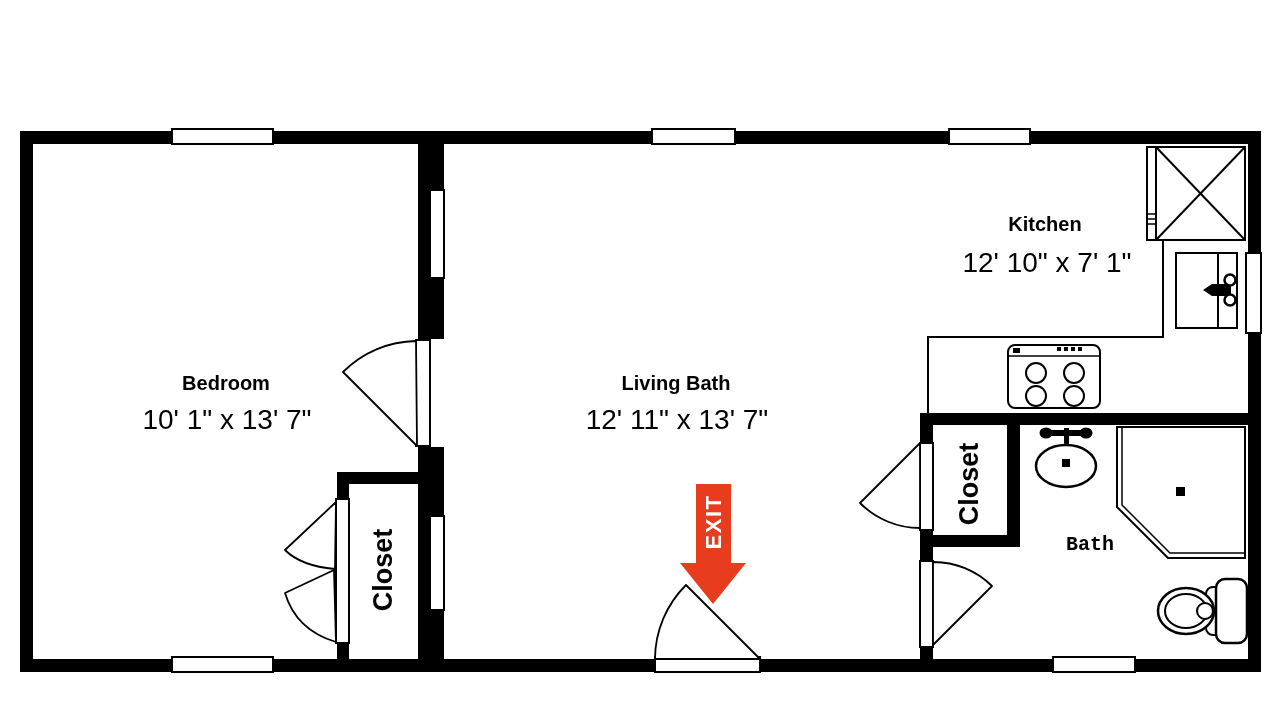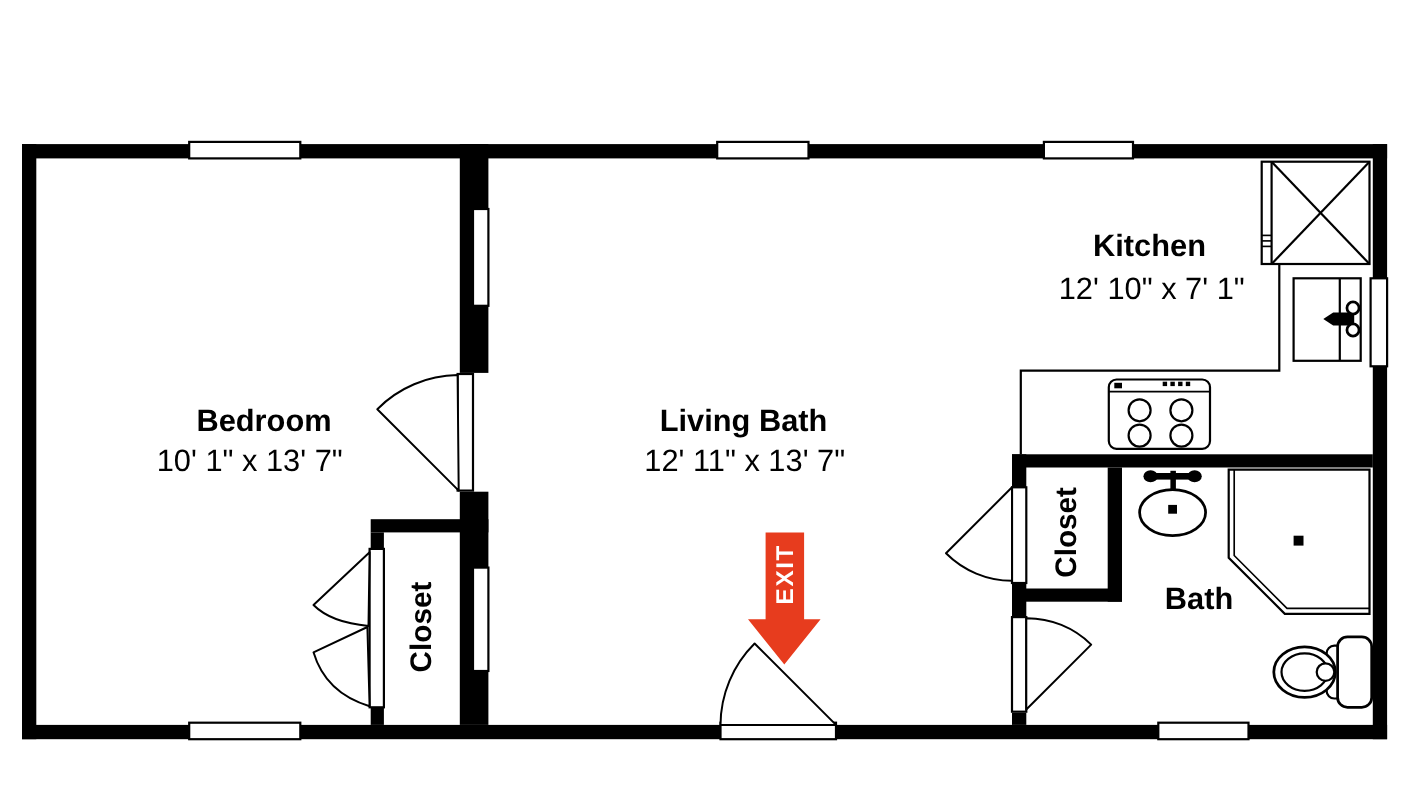--- a/index.html
+++ b/index.html
@@ -1,21 +1,21 @@
 <!DOCTYPE html>
 <html><head>
 <meta charset="utf-8">
 <style>
   html,body{margin:0;padding:0;background:#fff;}
   .canvas{position:relative;width:1280px;height:720px;background:#fff;overflow:hidden;
           font-family:"Liberation Sans",sans-serif;}
   .plan-svg{position:absolute;left:0;top:0;}
   .label{position:absolute;transform:translate(-50%,-50%);color:#000;white-space:nowrap;
          text-align:center;line-height:1.1;}
-  .room-name{font-size:28px;font-weight:bold;}
+  .room-name{font-size:20px;font-weight:bold;}
   .room-dims{font-size:28px;font-weight:normal;}
   .closet-name{font-size:27px;font-weight:bold;transform:translate(-50%,-50%) rotate(-90deg);}
   .exit-text{font-size:22px;font-weight:bold;color:#fff;letter-spacing:1.5px;
              transform:translate(-50%,-50%) rotate(-90deg);}
 </style>
 </head>
 <body>
 
 <div class="canvas">
 
@@ -123,30 +123,30 @@
       <rect x="1216" y="579" width="31" height="64" rx="9" fill="#fff" stroke="#000" stroke-width="2.5"></rect>
       <ellipse cx="1186" cy="611" rx="28" ry="23" fill="#fff" stroke="#000" stroke-width="2.5"></ellipse>
       <ellipse cx="1186" cy="611" rx="21" ry="17" fill="#fff" stroke="#000" stroke-width="2"></ellipse>
       <circle cx="1205" cy="611" r="8" fill="#fff" stroke="#000" stroke-width="2"></circle>
     </g>
   </g>
 
   <polygon points="696,484 731,484 731,563 746,563 713,604 680,563 696,563" fill="#E73C1E"></polygon>
 </svg>
 
-<div class="label room-name" style="left:226px;top:383px;margin-left:14px;">Bedroom</div>
+<div class="label room-name" style="left:226px;top:383px;">Bedroom</div>
 <div class="label room-dims" style="left:227px;top:420px;">10' 1" x 13' 7"</div>
 
 <div class="label room-name" style="left:676px;top:383px;">Living Bath</div>
 <div class="label room-dims" style="left:677px;top:420px;">12' 11" x 13' 7"</div>
 
 <div class="label room-name" style="left:1045px;top:224px;">Kitchen</div>
 <div class="label room-dims" style="left:1047px;top:263px;">12' 10" x 7' 1"</div>
 
-<div class="label room-name" style="left:1090px;top:545px;">Bath</div>
+<div class="label room-name" style="left:1090px;top:545px;font-family:Liberation Mono, monospace;">Bath</div>
 
 <div class="label closet-name" style="left:384px;top:570px;">Closet</div>
 
 <div class="label closet-name" style="left:970px;top:484px;">Closet</div>
 
 <div class="label exit-text" style="left:714px;top:522px;">EXIT</div>
 
 </div>
 
 </body></html>

